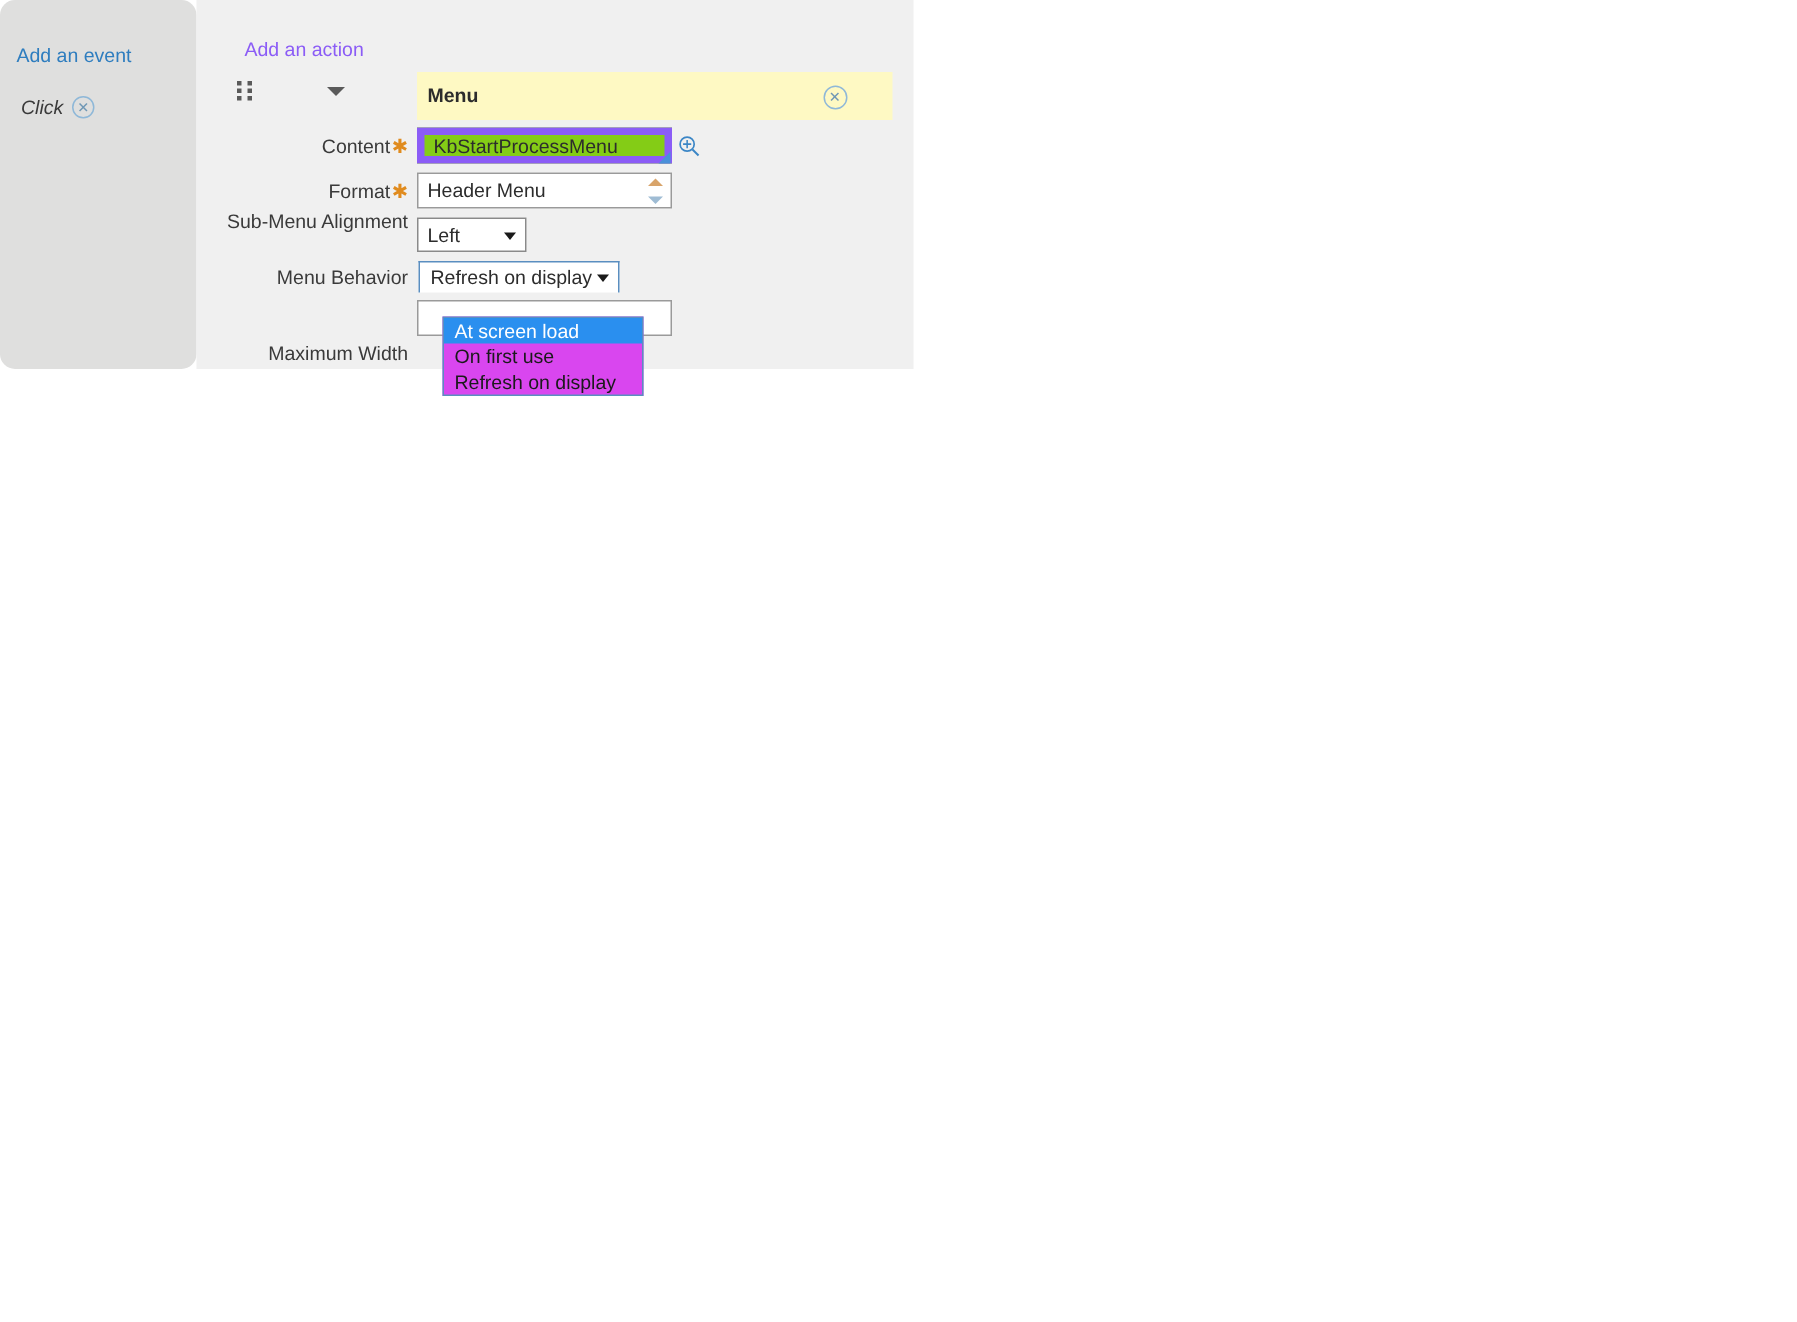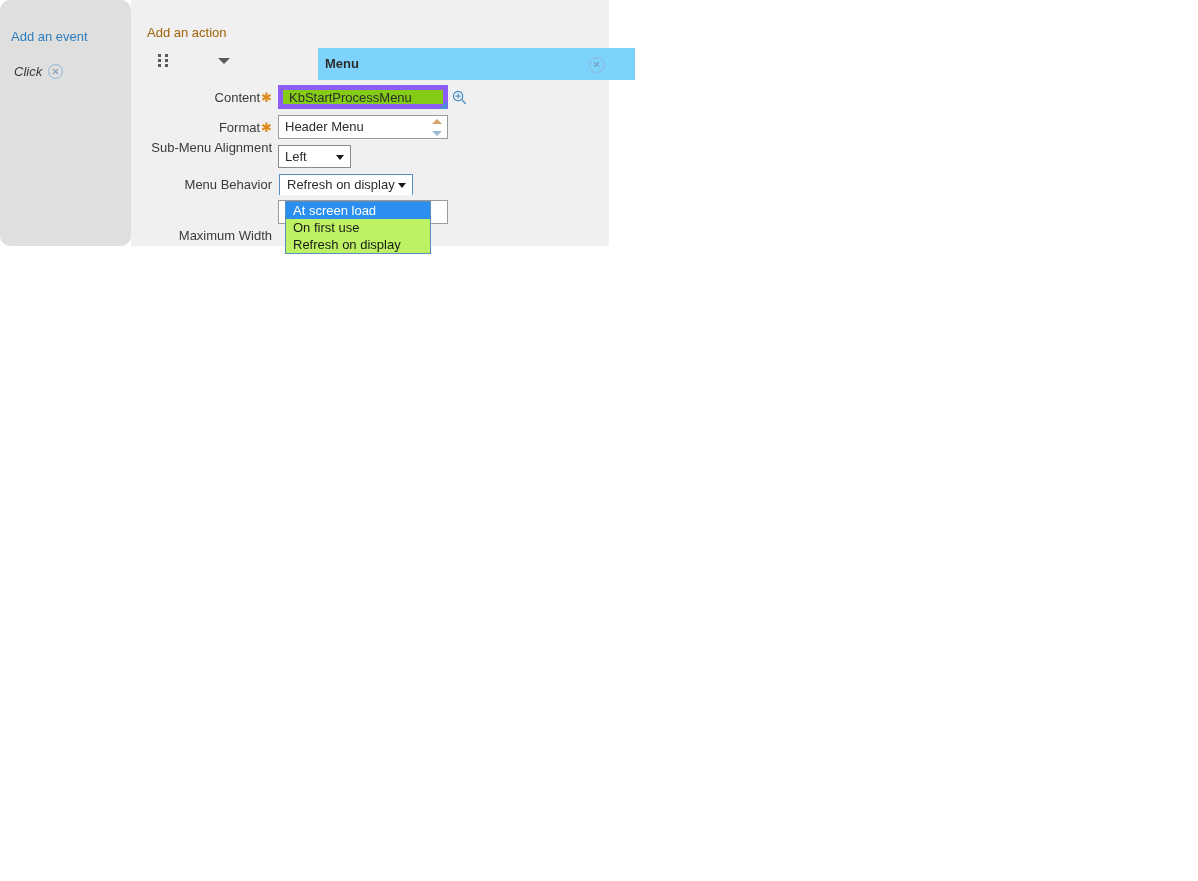--- a/index.html
+++ b/index.html
@@ -89,37 +89,36 @@
   #action-panel {
     position: absolute;
     left: 131px;
     top: 0;
     width: 478px;
     height: 246px;
     background: #f0f0f0;
   }
   #add-action-link {
     position: absolute;
-    left: 16px;
+    left: 32px;
     top: 25px;
     font-size: 13px;
-    color: #a16207;
+    color: #8b5cf6;
     cursor: pointer;
     white-space: nowrap;
   }
 
   
   #action-header {
     position: absolute;
     left: 147px;
     top: 48px;
     width: 317px;
     height: 32px;
-    background: #7dd3fc;
-    margin-left: 40px;
+    background: #fef9c3;
   }
   #action-title {
     position: absolute;
     left: 7px;
     top: 8px;
     font-size: 13px;
     font-weight: bold;
     color: #2c2c2c;
     white-space: nowrap;
   }
@@ -327,27 +326,27 @@
     width: 0;
     height: 0;
     border-left: 4px solid transparent;
     border-right: 4px solid transparent;
     border-top: 5px solid #1a1a1a;
   }
   #load-options {
     position: absolute;
     left: 148px;
     top: 195px;
-    width: 146px;
+    width: 134px;
     box-sizing: border-box;
     border: 1px solid #5a8ec0;
-    background: #bef264;
+    background: #d946ef;
     z-index: 21;
     padding: 0;
-    margin: 6px;
+    margin: 16px;
     list-style: none;
   }
   #load-options li {
     height: 17px;
     line-height: 17px;
     padding-left: 7px;
     font-size: 13px;
     color: #1a1a1a;
     white-space: nowrap;
     cursor: pointer;

